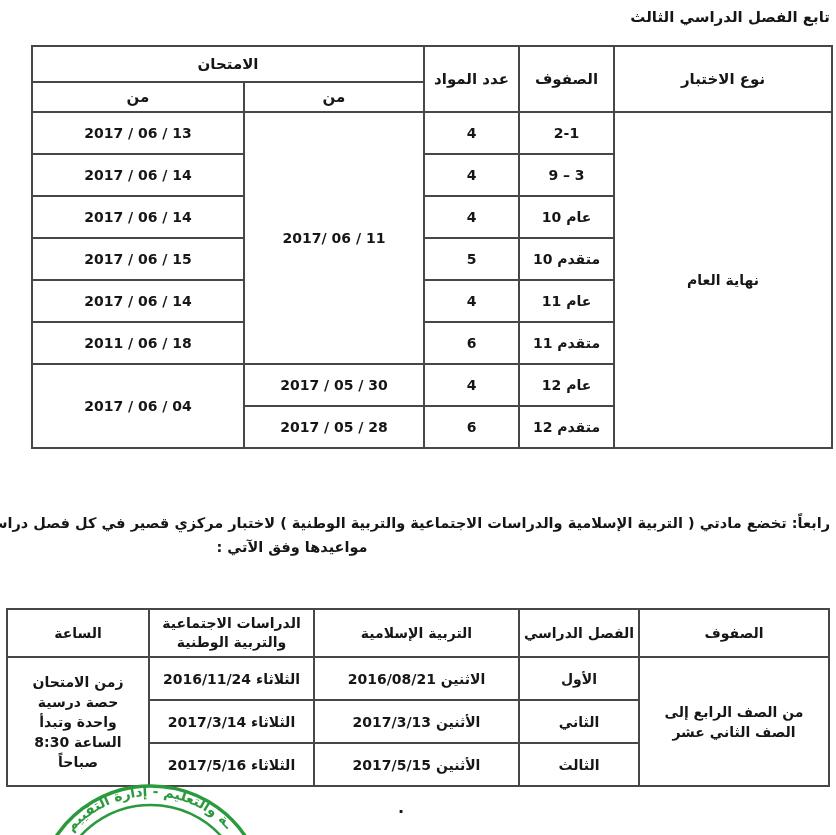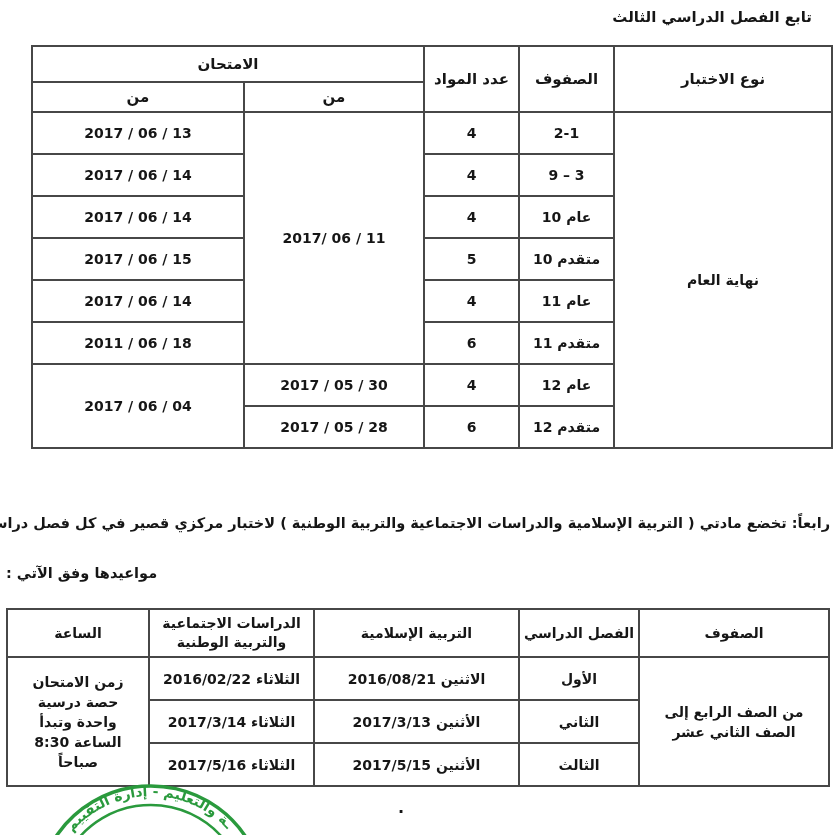--- a/index.html
+++ b/index.html
@@ -2,21 +2,21 @@
 <html lang="ar" dir="rtl"><head>
 <meta charset="utf-8">
 <style>
   html,body{margin:0;padding:0;}
   body{
     width:836px;height:835px;position:relative;overflow:hidden;
     background:#ffffff;color:#161616;
     font-family:"DejaVu Sans",sans-serif;font-weight:bold;
   }
   .page-title{
-    position:absolute;top:8px;right:24px;
+    position:absolute;top:8px;right:6px;
     font-size:15px;font-weight:bold;
   }
   table{border-collapse:collapse;table-layout:fixed;}
   th,td{
     border:2px solid #474747;
     text-align:center;vertical-align:middle;
     font-weight:bold;padding:0 2px;overflow:hidden;
   }
   
   .exam-table{position:absolute;top:45px;right:3px;width:800px;}
@@ -25,21 +25,21 @@
   .exam-table .hrow1{height:36px;}
   .exam-table .hrow2{height:30px;}
   .exam-table .drow{height:42px;}
   .ltr{direction:ltr;unicode-bidi:embed;}
   
   .note-par{
     position:absolute;top:512px;right:6px;left:6px;
     font-size:14.5px;font-weight:bold;line-height:22px;
   }
   .note-par .l1{white-space:nowrap;text-align:right;}
-  .note-par .l2{margin-top:28px;margin-right:252px;text-align:left;}
+  .note-par .l2{margin-top:2px;margin-right:252px;text-align:center;}
   
   .sched-table{position:absolute;top:608px;right:6px;width:822px;}
   .sched-table th{font-size:14px;line-height:19px;}
   .sched-table td{font-size:14px;line-height:20px;}
   .sched-table .hrow{height:48px;}
   .sched-table .drow{height:43px;}
   .note-cell{font-size:13.5px;line-height:19px;padding:0 10px;}
   
   .stamp{
     position:absolute;left:12px;top:768px;
@@ -136,21 +136,21 @@
     <th>الصفوف</th>
     <th>الفصل الدراسي</th>
     <th>التربية الإسلامية</th>
     <th>الدراسات الاجتماعية والتربية الوطنية</th>
     <th>الساعة</th>
   </tr>
   <tr class="drow">
     <td rowspan="3">من الصف الرابع إلى الصف الثاني عشر</td>
     <td>الأول</td>
     <td>الاثنين 2016/08/21</td>
-    <td>الثلاثاء 2016/02/22</td>
+    <td>الثلاثاء 2016/11/24</td>
     <td rowspan="3" class="note-cell">زمن الامتحان حصة درسية واحدة وتبدأ الساعة 8:30 صباحاً</td>
   </tr>
   <tr class="drow">
     <td>الثاني</td>
     <td>الأثنين 2017/3/13</td>
     <td>الثلاثاء 2017/3/14</td>
   </tr>
   <tr class="drow">
     <td>الثالث</td>
     <td>الأثنين 2017/5/15</td>

